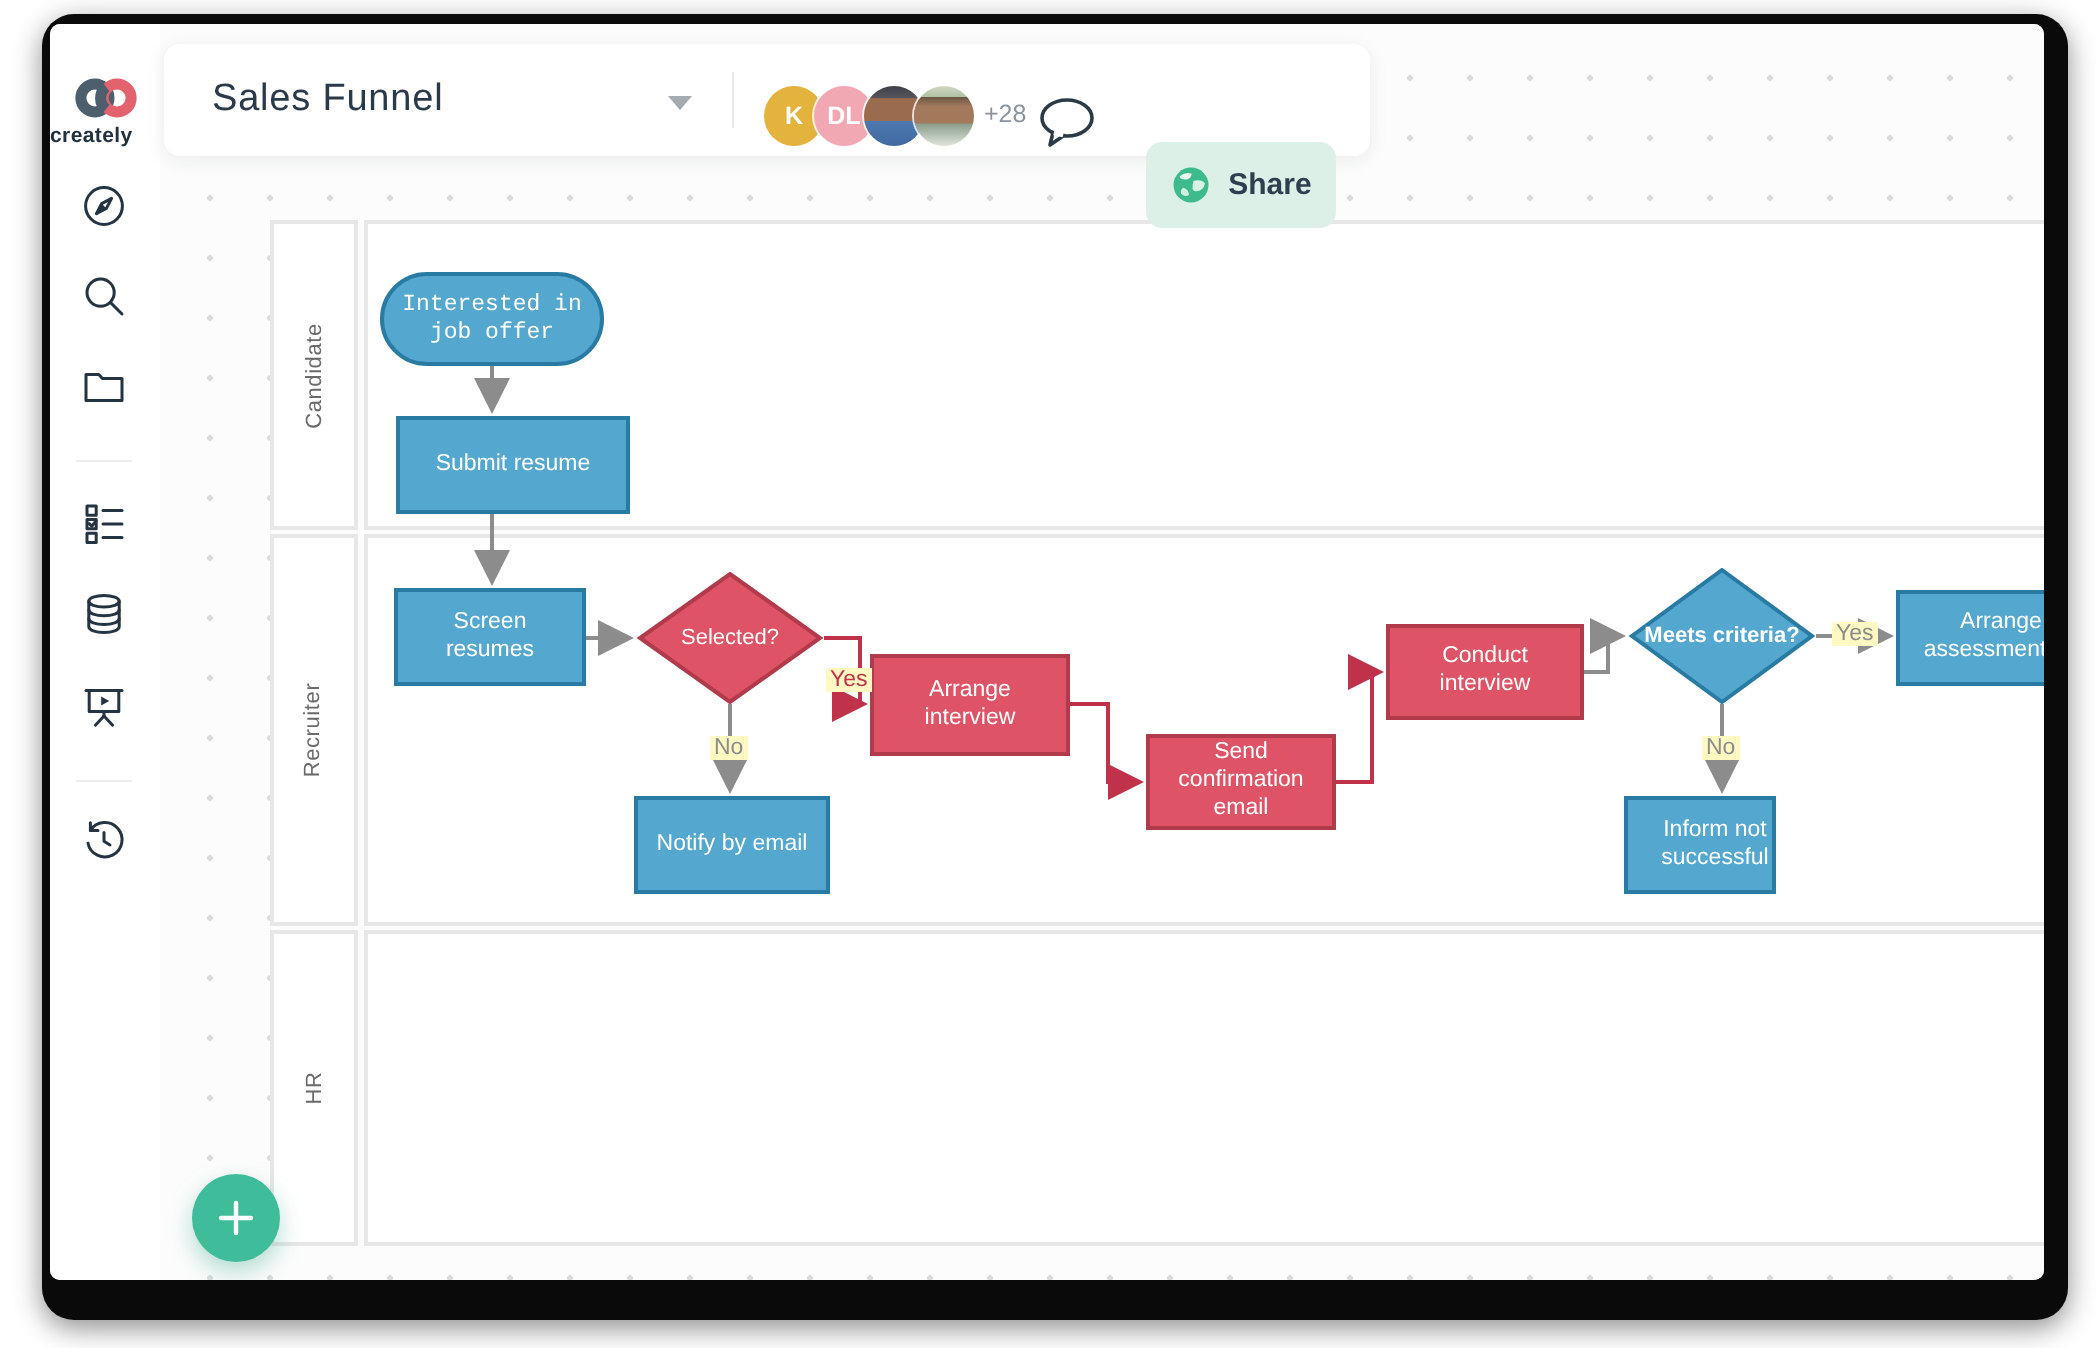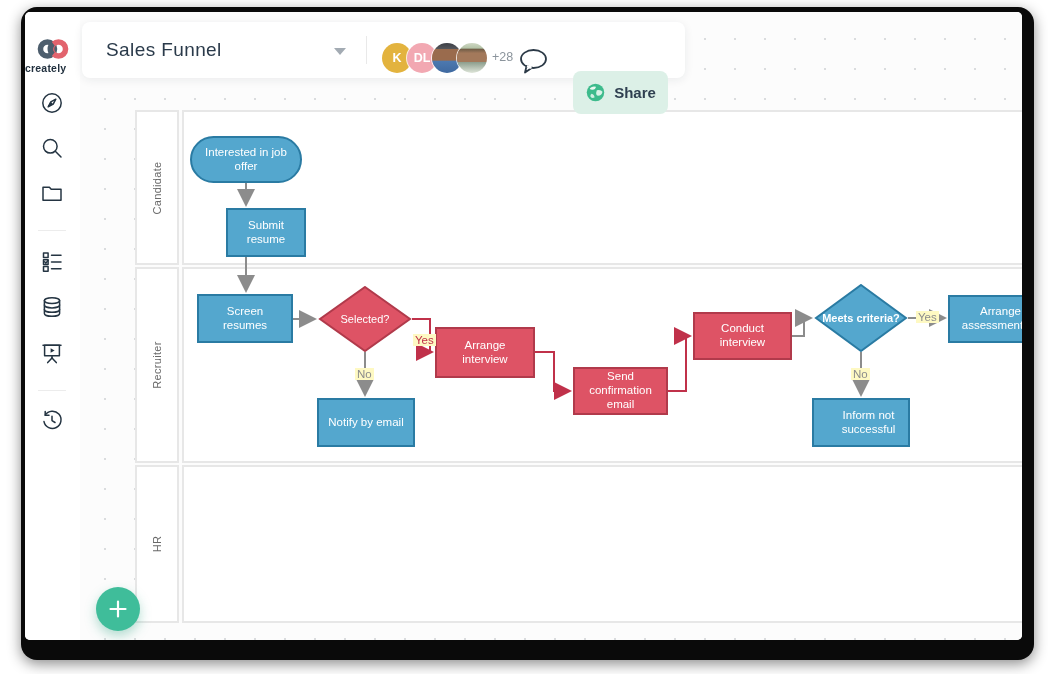--- a/index.html
+++ b/index.html
@@ -34,21 +34,21 @@
   .lane-body { flex:1; background:#fff; border:2px solid #e7e7e7; }
 
   
   .connectors { position:absolute; left:0; top:0; width:997px; height:628px; z-index:3; pointer-events:none; }
 
   
   .node { position:absolute; z-index:4; display:flex; align-items:center; justify-content:center;
           text-align:center; color:#fff; font-size:11.5px; line-height:1.2; padding:2px 8px; cursor:pointer; }
   .node.blue { background:#54a7ce; border:2px solid #2a7ba3; }
   .node.red  { background:#de5365; border:2px solid #b13a4b; }
-  .stadium { border-radius:26px; }
+  .stadium { border-radius:26px;font-family:Liberation Mono, monospace; }
   .diamond { position:absolute; z-index:4; cursor:pointer; }
   .diamond .dtext { position:absolute; inset:0; display:flex; align-items:center; justify-content:center;
                     color:#fff; font-size:11px; text-align:center; }
 
   .edge-label { position:absolute; z-index:5; font-size:11.5px; background:#fef9c3; padding:0 2px; }
   .edge-label.gray { color:#8c8c8c; }
   .edge-label.red  { color:#c0314a; }
 
   
   .fab { position:absolute; left:71px; top:575px; width:44px; height:44px; border-radius:50%;
@@ -126,21 +126,21 @@
         </g>
         <g fill="none" stroke="#c0314a" stroke-width="2">
           <path d="M387,307 L405,307 L405,340 L407,340" marker-end="url(#ar)"></path>
           <path d="M510,340 L529,340 L529,379 L545,379" marker-end="url(#ar)"></path>
           <path d="M643,379 L661,379 L661,324 L665,324" marker-end="url(#ar)"></path>
         </g>
       </svg>
 
       <div class="node blue stadium" style="left:165px; top:124px; width:112px; height:47px;">Interested in job offer</div>
 
-      <div class="node blue" style="left:173px; top:196px; width:80px; height:49px;margin-left:28px;">Submit resume</div>
+      <div class="node blue" style="left:173px; top:196px; width:117px; height:49px;">Submit resume</div>
 
       <div class="node blue" style="left:172px; top:282px; width:96px; height:49px;">Screen resumes</div>
 
       <div class="diamond" style="left:293px; top:274px; width:94px; height:66px;">
         <svg width="94" height="66" viewBox="0 0 94 66">
           <polygon points="47,1 92,33 47,65 2,33" fill="#de5365" stroke="#b13a4b" stroke-width="2"></polygon>
         </svg>
         <div class="dtext">Selected?</div>
       </div>
 
@@ -154,21 +154,21 @@
 
       <div class="diamond" style="left:789px; top:272px; width:94px; height:68px;font-weight:bold;">
         <svg width="94" height="68" viewBox="0 0 94 68">
           <polygon points="47,1 92,34 47,67 2,34" fill="#54a7ce" stroke="#2a7ba3" stroke-width="2"></polygon>
         </svg>
         <div class="dtext">Meets criteria?</div>
       </div>
 
       <div class="node blue" style="left:923px; top:283px; width:105px; height:48px;">Arrange assessment da</div>
 
-      <div class="node blue" style="left:787px; top:386px; width:98px; height:49px;padding-left:23px;">Inform not successful</div>
+      <div class="node blue" style="left:787px; top:386px; width:76px; height:49px;padding-left:23px;">Inform not successful</div>
 
       <span class="edge-label red" style="left:388px; top:322px;">Yes</span>
       <span class="edge-label gray" style="left:330px; top:356px;">No</span>
       <span class="edge-label gray" style="left:891px; top:299px;">Yes</span>
       <span class="edge-label gray" style="left:826px; top:356px;">No</span>
 
       <div class="fab">
         <svg width="20" height="20" viewBox="0 0 20 20">
           <path d="M10 2.5 V17.5 M2.5 10 H17.5" stroke="#ffffff" stroke-width="2.2" stroke-linecap="round"></path>
         </svg>

